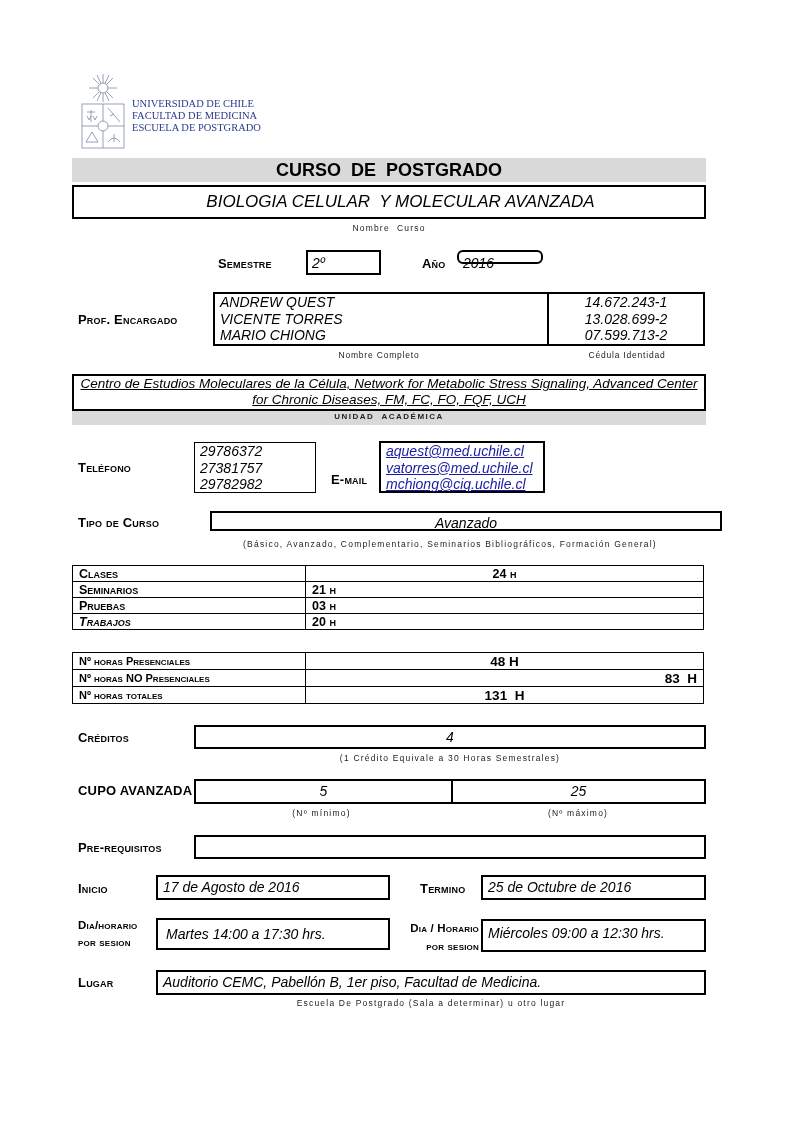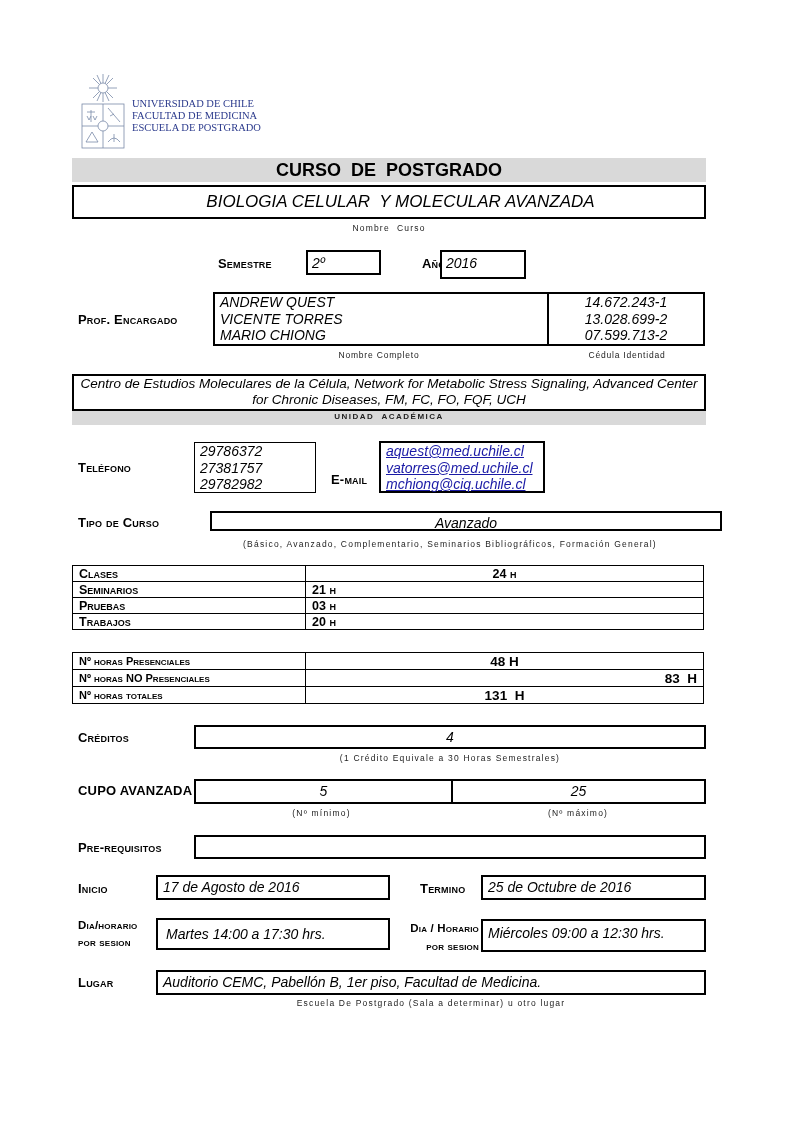--- a/index.html
+++ b/index.html
@@ -55,21 +55,21 @@
 <div class="box" style="left:72px; top:185px; width:634px; height:34px; border-width:2.5px;">
   <div class="ital" style="text-align:center; font-size:17px; line-height:30px; white-space:pre;padding-left:23px;">BIOLOGIA CELULAR  Y MOLECULAR AVANZADA</div>
 </div>
 <div class="cap" style="left:72px; width:634px; top:223px; white-space:pre;">Nombre  Curso</div>
 
 <div class="lbl" style="left:218px; top:256px;">Semestre</div>
 <div class="box" style="left:306px; top:250px; width:75px; height:25px;">
   <span class="val" style="position:absolute; left:4px; top:3px;">2º</span>
 </div>
 <div class="lbl" style="left:422px; top:256px;">Año</div>
-<div class="box" style="left:440px; top:250px; width:86px; height:29px;">
+<div class="box" style="left:457px; top:250px; width:86px; height:14px;border-radius:6px;">
   <span class="val" style="position:absolute; left:4px; top:3px;">2016</span>
 </div>
 
 <div class="lbl" style="left:78px; top:312px;">Prof. Encargado</div>
 <div class="box" style="left:213px; top:292px; width:492px; height:54px; border-width:2.5px;">
   <div class="abs" style="left:332px; top:0; width:1.5px; height:50px; background:#000;"></div>
   <div class="abs" style="left:5px; top:0px; line-height:16.5px;">
     <div class="val">ANDREW QUEST</div>
     <div class="val">VICENTE TORRES</div>
     <div class="val">MARIO CHIONG</div>
@@ -77,21 +77,21 @@
   <div class="abs" style="left:334px; width:154px; top:0px; line-height:16.5px; text-align:center;">
     <div class="val">14.672.243-1</div>
     <div class="val">13.028.699-2</div>
     <div class="val">07.599.713-2</div>
   </div>
 </div>
 <div class="cap" style="left:213px; width:332px; top:350px; letter-spacing:0.8px;">Nombre Completo</div>
 <div class="cap" style="left:547px; width:160px; top:350px; letter-spacing:0.8px;">Cédula Identidad</div>
 
 <div class="box" style="left:72px; top:374px; width:634px; height:37px; border-width:2.5px;">
-  <div class="ital" style="text-align:center; font-size:13.5px; line-height:16px; padding:0 6px;">Centro de Estudios Moleculares de la Célula, Network for Metabolic Stress Signaling, Advanced Center for Chronic Diseases, FM, FC, FO, FQF, UCH</div>
+  <div class="ital" style="text-align:center; font-size:13.5px; line-height:16px; padding:0 6px;text-decoration:underline;">Centro de Estudios Moleculares de la Célula, Network for Metabolic Stress Signaling, Advanced Center for Chronic Diseases, FM, FC, FO, FQF, UCH</div>
 </div>
 <div class="band" style="left:72px; top:411px; width:634px; height:14px;"></div>
 <div class="cap" style="left:72px; width:634px; top:412px; font-weight:bold; font-size:8px; letter-spacing:1.5px; white-space:pre;">UNIDAD  ACADÉMICA</div>
 
 <div class="lbl" style="left:78px; top:460px;">Teléfono</div>
 <div class="box thin" style="left:194px; top:442px; width:122px; height:51px;">
   <div class="abs" style="left:5px; top:0px; line-height:16.5px;">
     <div class="val">29786372</div>
     <div class="val">27381757</div>
     <div class="val">29782982</div>
@@ -120,21 +120,21 @@
       </tr>
       <tr>
         <td style="width: 220px;">Seminarios</td>
         <td style="white-space: pre;">21 h</td>
       </tr>
       <tr>
         <td style="width: 220px;">Pruebas</td>
         <td style="white-space: pre;">03 h</td>
       </tr>
       <tr>
-        <td style="width: 220px;">Trabajos</td>
+        <td style="width: 220px; font-style: italic;">Trabajos</td>
         <td style="white-space: pre;">20 h</td>
       </tr>
     </tbody>
 </table>
 
 <table class="grid" style="left:72px; top:652px; width:632px;">
   <tbody id="hours-totals-body">
       <tr>
         <td style="width: 220px; font-size: 11px; height: 16px;">Nº horas Presenciales</td>
         <td style="white-space: pre; text-align: center; font-variant: normal; font-size: 13.5px;">48 H</td>

